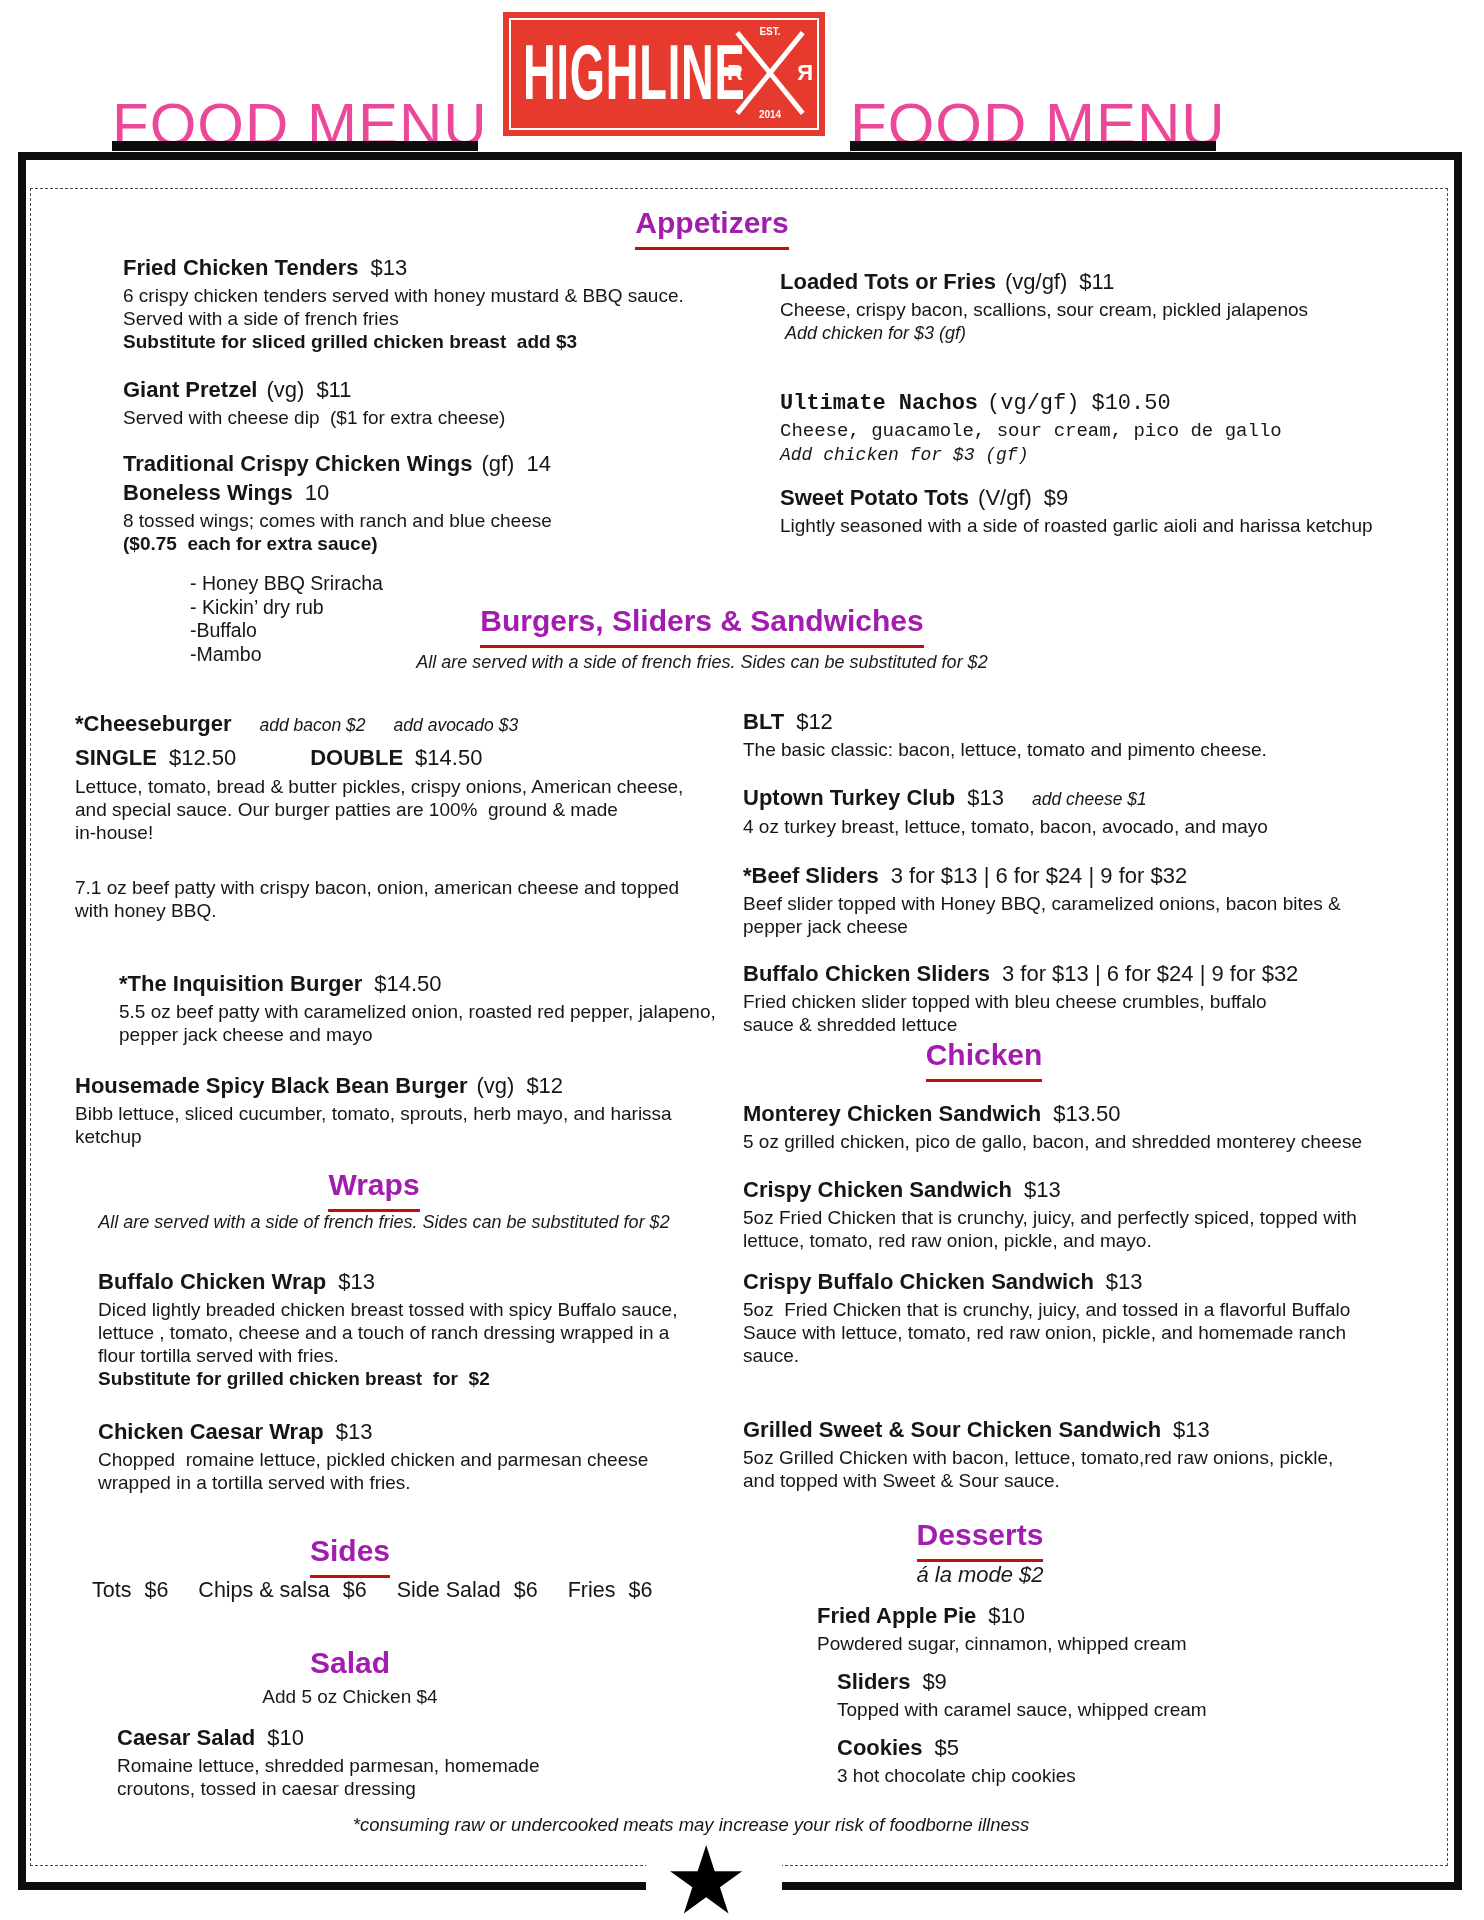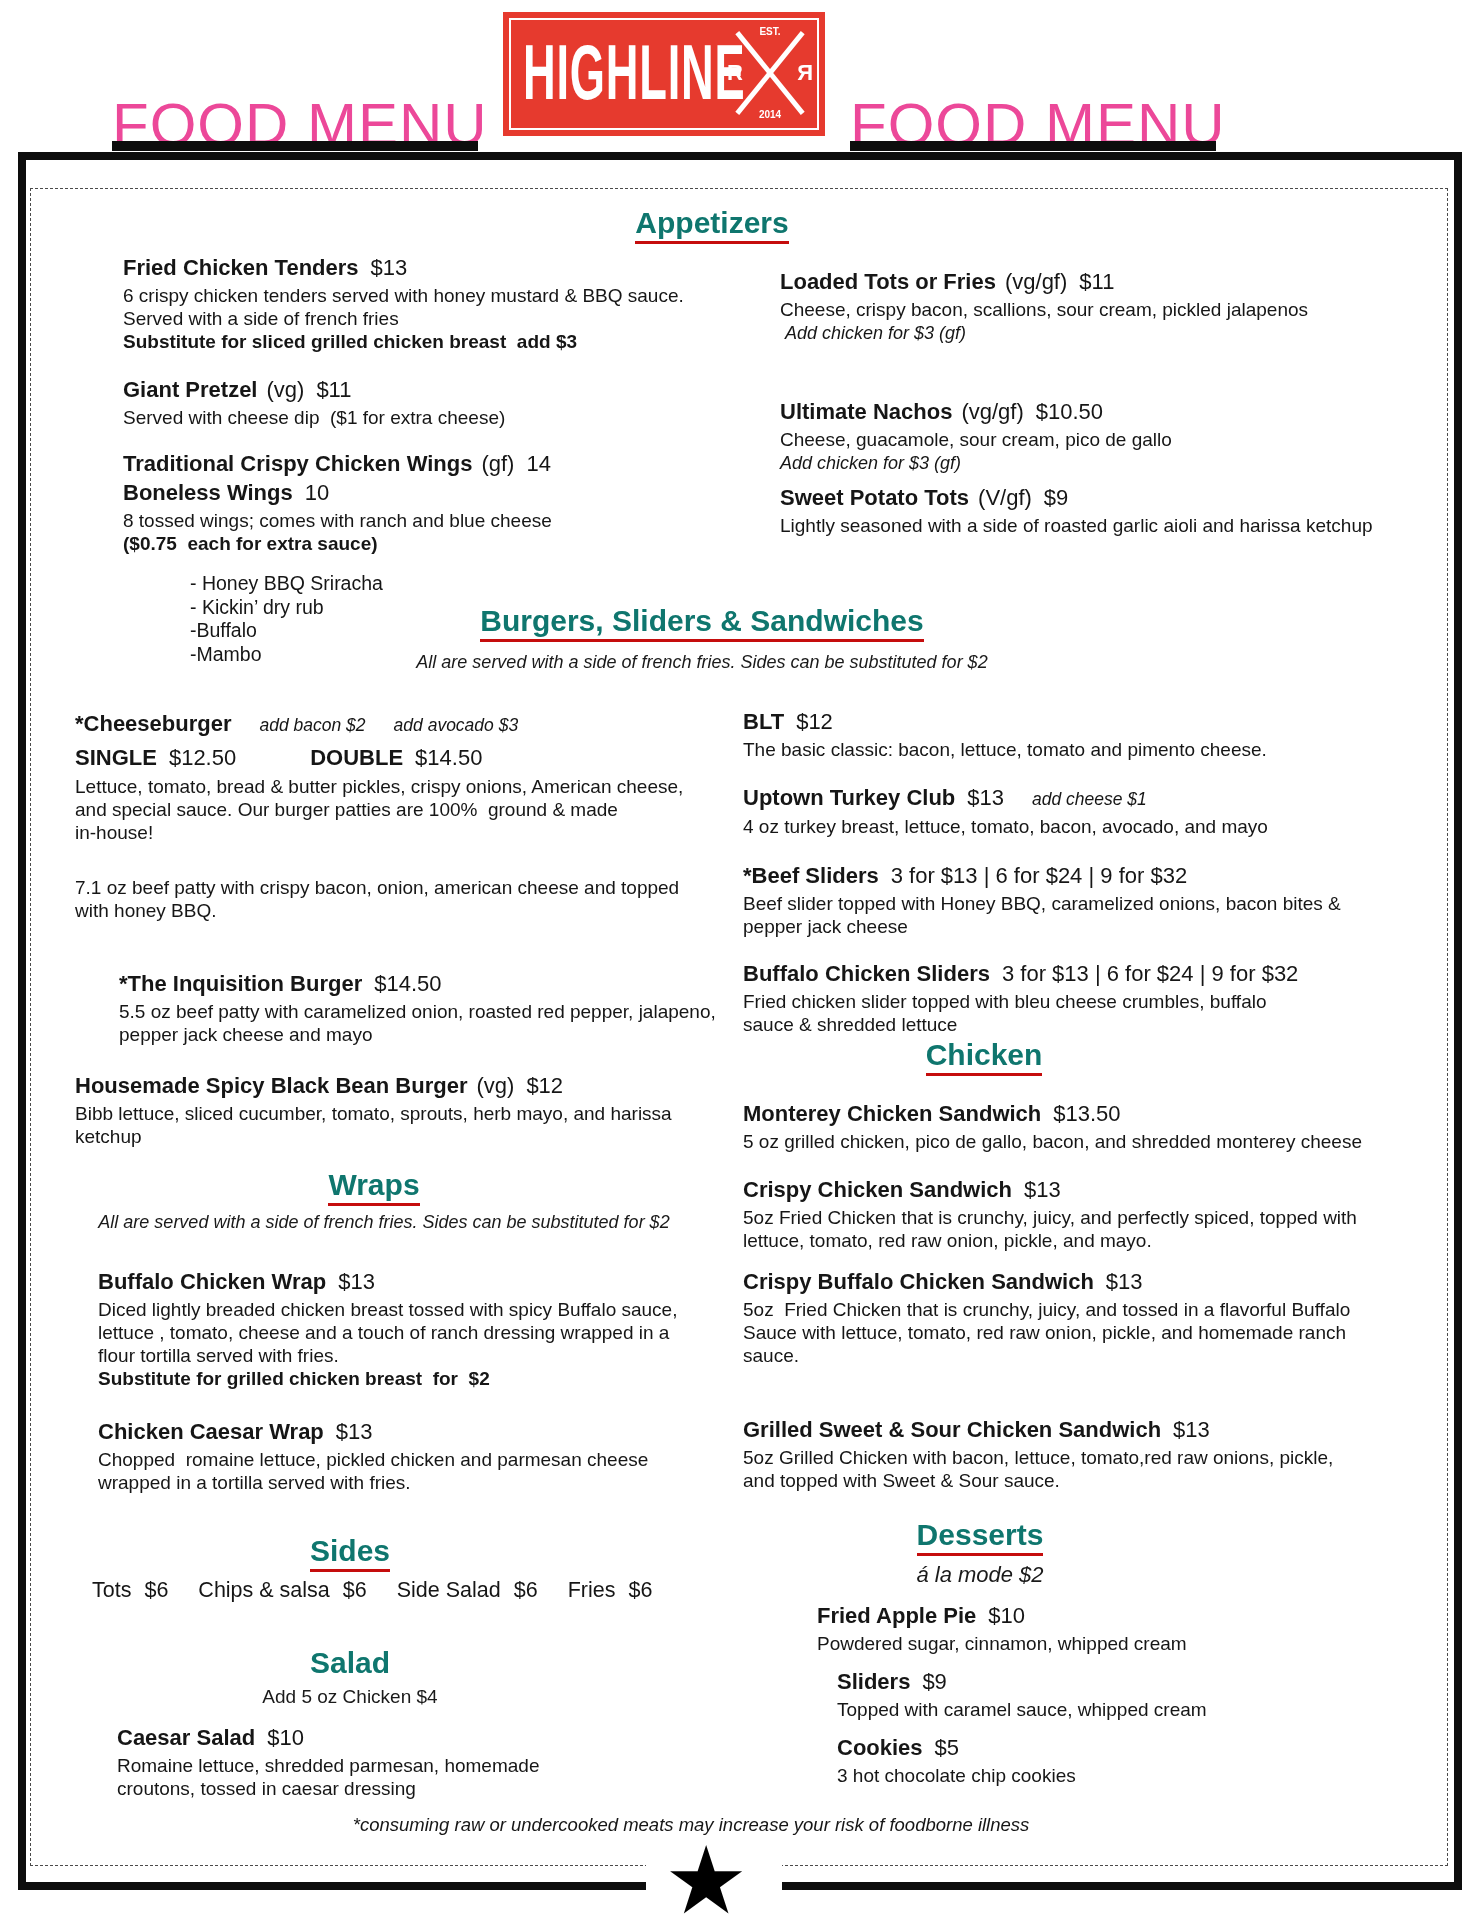--- a/index.html
+++ b/index.html
@@ -18,22 +18,22 @@
              transform:scale(0.78,1.35);transform-origin:0 0;letter-spacing:1px;white-space:nowrap;}
   .badge{position:absolute;right:12px;top:13px;width:86px;height:96px;color:#fff;}
   .badge .cross1,.badge .cross2{position:absolute;left:50%;top:50%;width:104px;height:5px;background:#fff;}
   .badge .cross1{transform:translate(-50%,-50%) rotate(51deg);}
   .badge .cross2{transform:translate(-50%,-50%) rotate(-51deg);}
   .badge .est{position:absolute;top:1px;left:50%;transform:translateX(-50%);font-size:10px;font-weight:700;}
   .badge .yr{position:absolute;bottom:1px;left:50%;transform:translateX(-50%);font-size:10px;font-weight:700;}
   .badge .rl{position:absolute;left:0;top:50%;transform:translateY(-50%);font-size:22px;font-weight:700;}
   .badge .rr{position:absolute;right:0;top:50%;transform:translateY(-50%);font-size:22px;font-weight:700;}
   
-  .sec-title{color:#0f766e;font-weight:700;font-size:30px;border-bottom:3px solid #c50d0d;
-             padding-bottom:1px;display:inline-block;}
+  .sec-title{color:#a21caf;font-weight:700;font-size:30px;border-bottom:3px solid #c50d0d;
+             padding-bottom:7px;display:inline-block;}
   .sec-title.nounder{border-bottom:none;}
   .subnote{font-style:italic;font-size:18px;color:#1a1a1a;}
   .subnote-plain{font-size:19px;color:#1a1a1a;}
   .subnote-big{font-style:italic;font-size:22px;color:#1a1a1a;}
   
   .item{position:absolute;}
   .head{font-size:22px;white-space:nowrap;line-height:24px;}
   .head .nm{font-weight:700;}
   .head .tag{margin-left:9px;}
   .head .pr{margin-left:12px;}
@@ -109,21 +109,21 @@
     <div>-Buffalo</div>
     <div>-Mambo</div>
   </div>
 
   <div class="item" style="left:780px;top:270px;">
     <div class="head"><span class="nm">Loaded Tots or Fries</span><span class="tag">(vg/gf)</span><span class="pr">$11</span></div>
     <div class="desc">Cheese, crispy bacon, scallions, sour cream, pickled jalapenos</div>
     <div class="inote"> Add chicken for $3 (gf)</div>
   </div>
 
-  <div class="item" style="left:780px;top:400px;">
+  <div class="item" style="left:780px;top:392px;font-family:Liberation Mono, monospace;">
     <div class="head"><span class="nm">Ultimate Nachos</span><span class="tag">(vg/gf)</span><span class="pr">$10.50</span></div>
     <div class="desc">Cheese, guacamole, sour cream, pico de gallo</div>
     <div class="inote">Add chicken for $3 (gf)</div>
   </div>
 
   <div class="item" style="left:780px;top:486px;">
     <div class="head"><span class="nm">Sweet Potato Tots</span><span class="tag">(V/gf)</span><span class="pr">$9</span></div>
     <div class="desc">Lightly seasoned with a side of roasted garlic aioli and harissa ketchup</div>
   </div>
 

